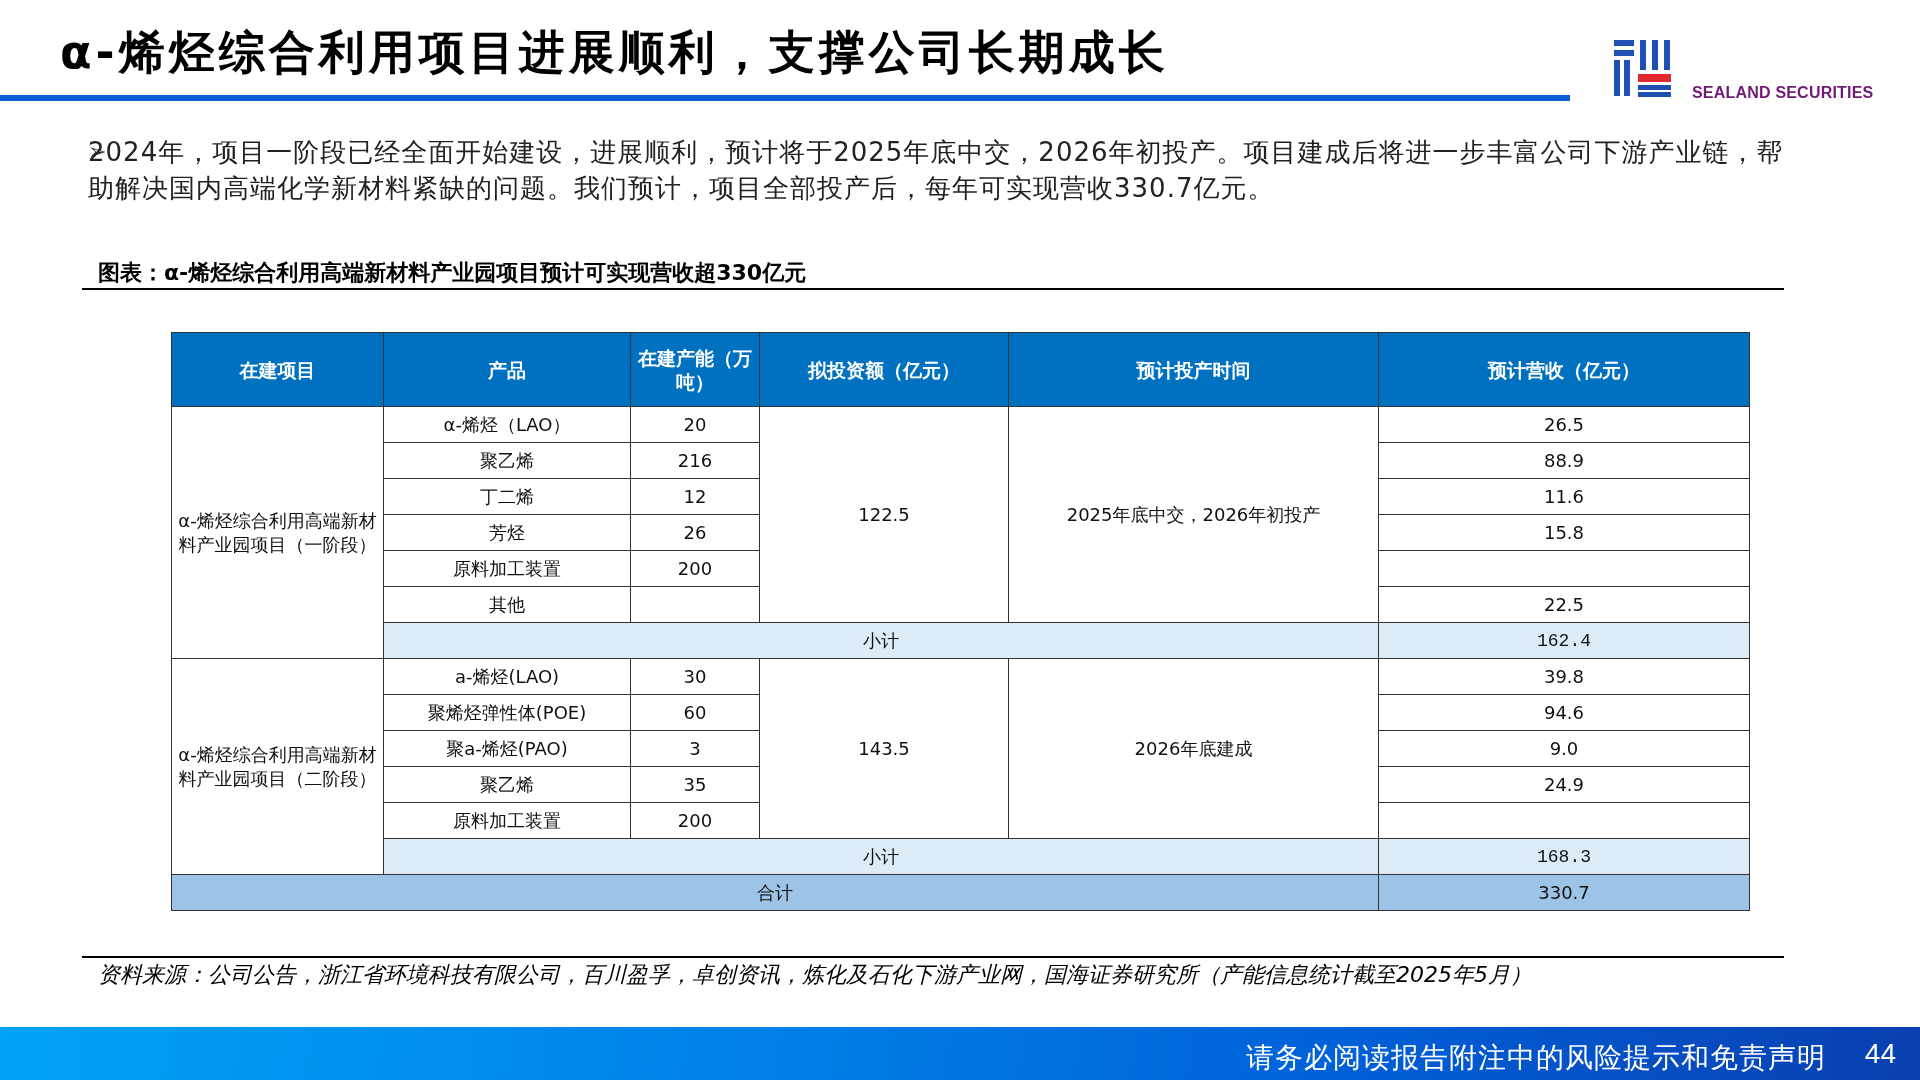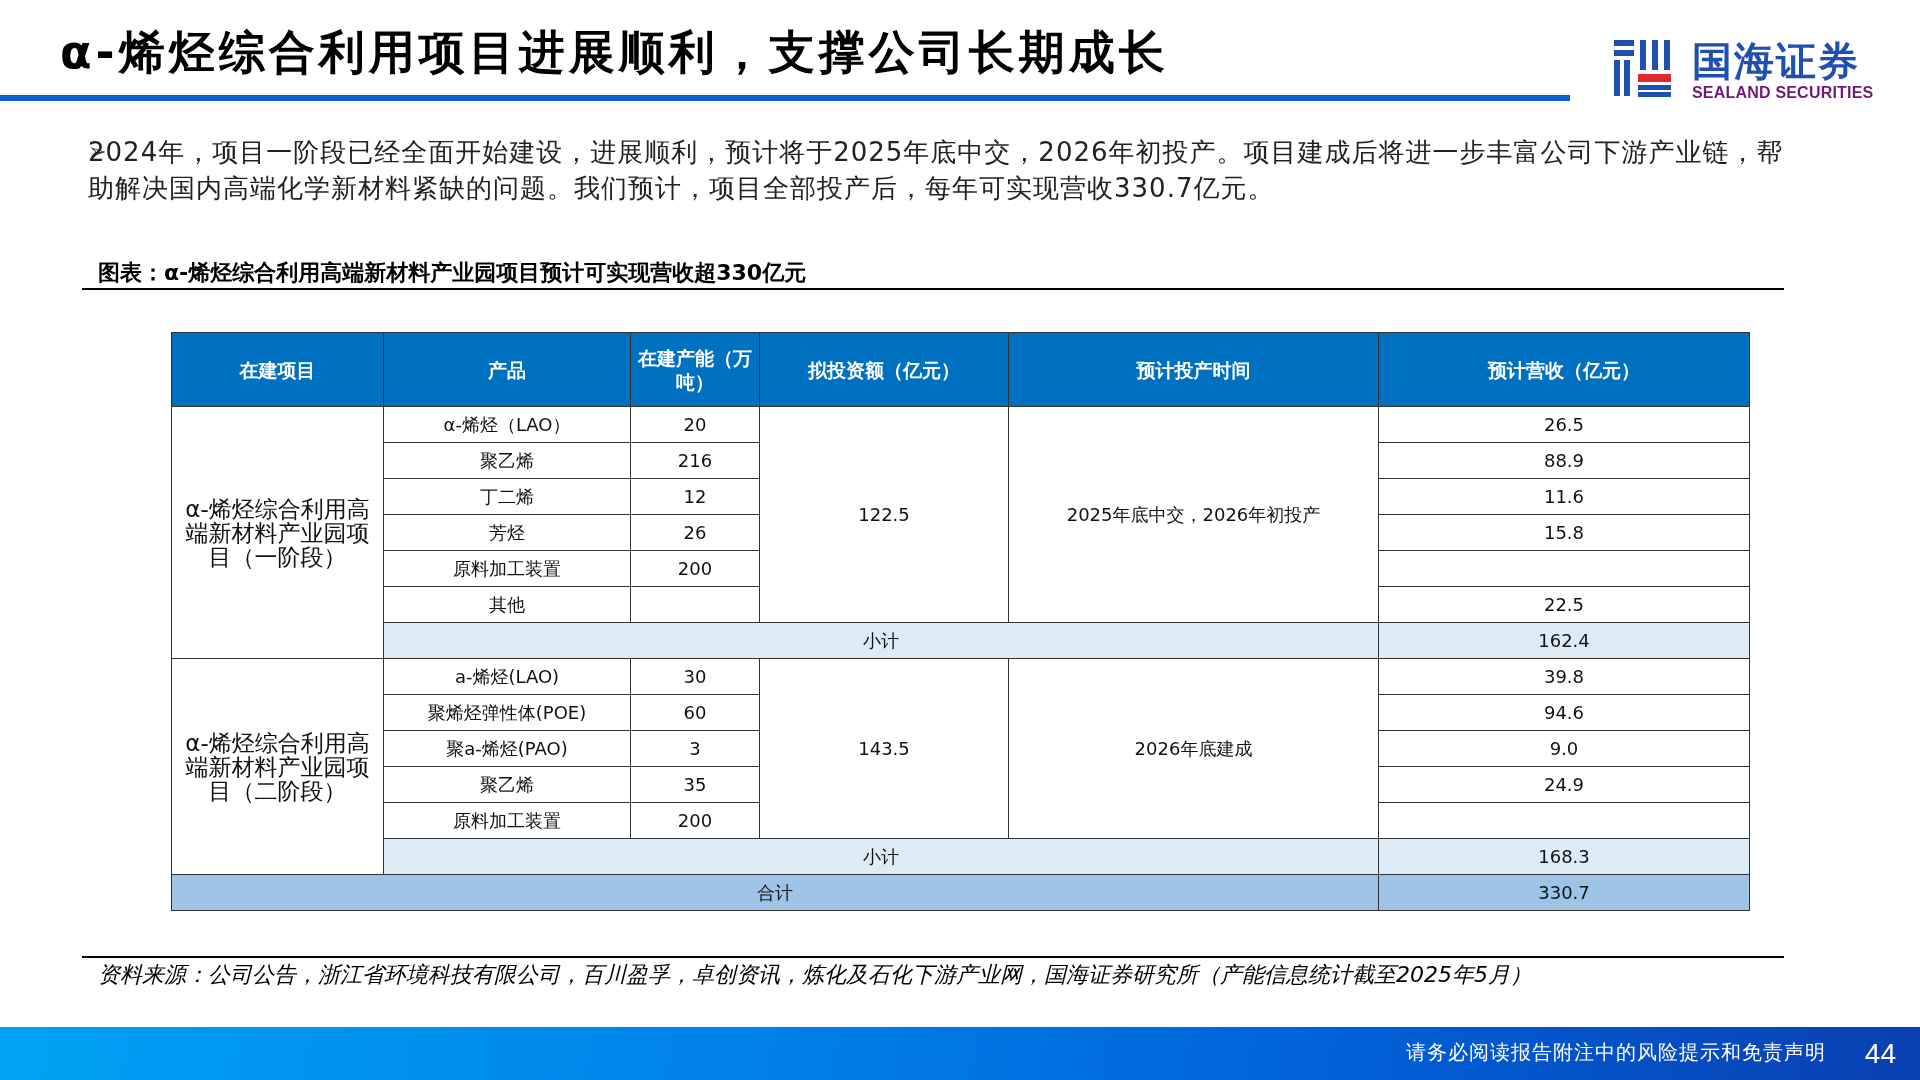--- a/index.html
+++ b/index.html
@@ -47,37 +47,37 @@
     font-size: 18px; font-family: "DejaVu Sans", sans-serif;
   }
   table.data th, table.data td {
     border: 1.5px solid #333; text-align: center; vertical-align: middle;
     height: 36px; padding: 0 4px; color: #111;
   }
   table.data th {
     background: #0070c0; color: #fff; font-weight: bold; height: 74px;
     font-size: 19px; line-height: 24px;
   }
-  table.data td.project { font-size: 23px; line-height: 24px; padding: 4px 6px; }
-  table.data tr.subtotal td.shade { background: #ddebf7; }
+  table.data td.project { font-size: 18px; line-height: 24px; padding: 4px 6px; }
+  table.data tr.subtotal td.shade { background: #ddebf7; font-family: Liberation Mono, monospace; }
   table.data tr.total td { background: #9dc3e6; }
 
   .source-rule { position: absolute; left: 82px; top: 956px; width: 1702px; height: 2px; background: #000; }
   .source {
     position: absolute; left: 98px; top: 960px; font-size: 22px; color: #000;
     font-family: "DejaVu Sans", sans-serif;
     font-style: italic;
   }
 
   .footer {
     position: absolute; left: 0; top: 1027px; width: 1920px; height: 53px;
     background: linear-gradient(100deg, #00a2f5 0%, #0080e8 40%, #0060d8 70%, #0a3fb0 100%);
   }
   .footer-text {
-    position: absolute; right: 94px; top: 12px; font-size: 20px; color: #fff;
+    position: absolute; right: 94px; top: 12px; font-size: 28px; color: #fff;
     font-family: "DejaVu Sans", sans-serif; letter-spacing: 1px; text-align: right;
   }
   .page-num {
     position: absolute; right: 24px; top: 11px; font-size: 28px; color: #fff;
     font-family: "Liberation Sans", sans-serif;
   }
 </style>
 </head>
 <body>
 
@@ -90,21 +90,20 @@
     <rect x="2" y="12" width="20" height="6" fill="#1f4fb0"></rect>
     <rect x="2" y="22" width="6" height="36" fill="#1f4fb0"></rect>
     <rect x="12" y="22" width="6" height="36" fill="#1f4fb0"></rect>
     <rect x="28" y="2" width="6" height="30" fill="#1f4fb0"></rect>
     <rect x="40" y="2" width="6" height="30" fill="#1f4fb0"></rect>
     <rect x="52" y="2" width="6" height="30" fill="#1f4fb0"></rect>
     <rect x="26" y="36" width="33" height="8" fill="#e0282e"></rect>
     <rect x="26" y="47" width="33" height="5" fill="#1f4fb0"></rect>
     <rect x="26" y="54" width="33" height="5" fill="#1f4fb0"></rect>
   </svg>
-  <div class="logo-cn">国海证券</div>
   <div class="logo-en">SEALAND SECURITIES</div>
 </div>
 
 <div class="bullet">
   <span class="arrow">➢</span>
   <p style="padding-left:0;margin-left:0;text-indent:0;">
     <span style="display:inline-block;width:0;"></span>
   </p>
   <div style="position:absolute;left:0;top:0;padding-left:0;">
     <div style="margin-left:0;">

